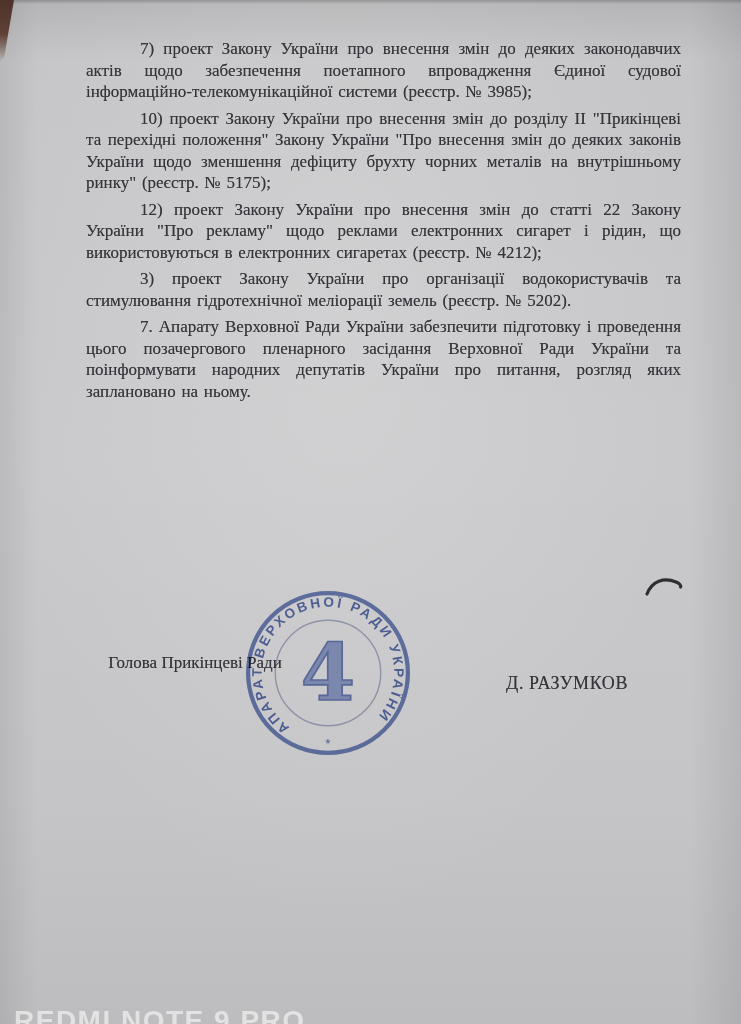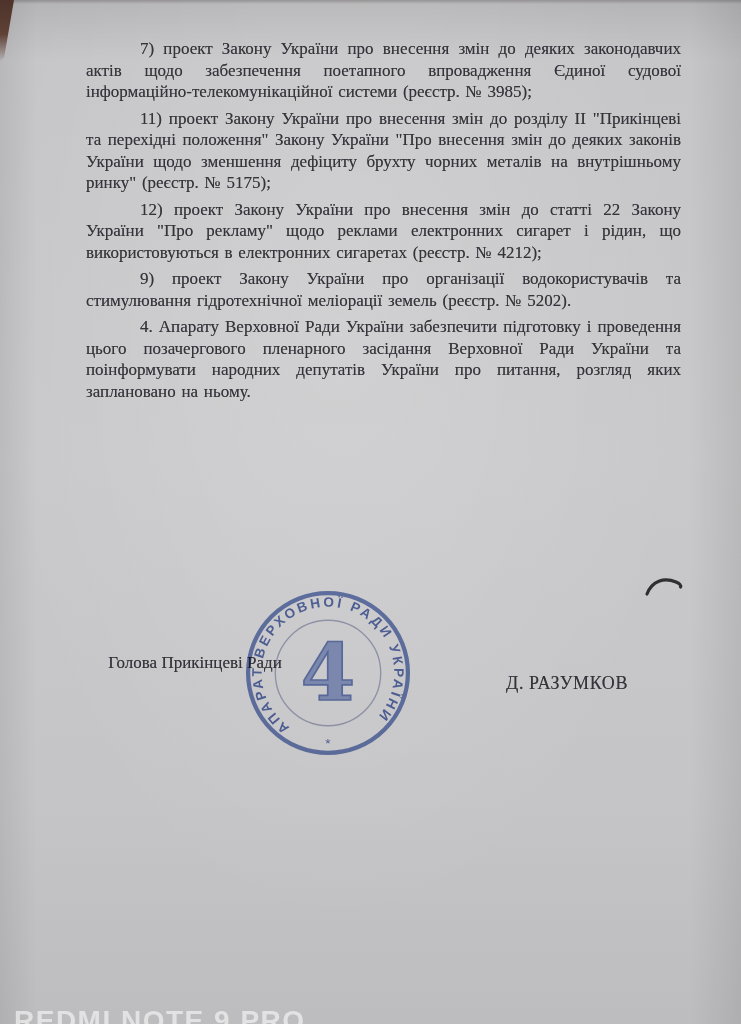--- a/index.html
+++ b/index.html
@@ -78,24 +78,24 @@
 </style>
 </head>
 <body>
 
 <div class="page">
 
   <div class="edge-artifact"></div>
 
   <div class="doc">
     <p>7) проект Закону України про внесення змін до деяких законодавчих актів щодо забезпечення поетапного впровадження Єдиної судової інформаційно-телекомунікаційної системи (реєстр. № 3985);</p>
-    <p>11) проект Закону України про внесення змін до розділу II "Прикінцеві та перехідні положення" Закону України "Про внесення змін до деяких законів України щодо зменшення дефіциту брухту чорних металів на внутрішньому ринку" (реєстр. № 5175);</p>
+    <p>10) проект Закону України про внесення змін до розділу II "Прикінцеві та перехідні положення" Закону України "Про внесення змін до деяких законів України щодо зменшення дефіциту брухту чорних металів на внутрішньому ринку" (реєстр. № 5175);</p>
     <p>12) проект Закону України про внесення змін до статті 22 Закону України "Про рекламу" щодо реклами електронних сигарет і рідин, що використовуються в електронних сигаретах (реєстр. № 4212);</p>
-    <p>9) проект Закону України про організації водокористувачів та стимулювання гідротехнічної меліорації земель (реєстр. № 5202).</p>
-    <p>4. Апарату Верховної Ради України забезпечити підготовку і проведення цього позачергового пленарного засідання Верховної Ради України та поінформувати народних депутатів України про питання, розгляд яких заплановано на ньому.</p>
+    <p>3) проект Закону України про організації водокористувачів та стимулювання гідротехнічної меліорації земель (реєстр. № 5202).</p>
+    <p>7. Апарату Верховної Ради України забезпечити підготовку і проведення цього позачергового пленарного засідання Верховної Ради України та поінформувати народних депутатів України про питання, розгляд яких заплановано на ньому.</p>
   </div>
 
   <svg class="pen-mark" width="44" height="28" viewBox="0 0 44 28">
     <path d="M4,20 C9,7 21,3 33,8 C36.5,9.5 38.5,11.5 37.5,13" fill="none" stroke="#2f2f33" stroke-width="3.2" stroke-linecap="round"></path>
   </svg>
 
   <div class="sig-title">
     <div>Голова Прикінцеві Ради</div>
   </div>
 

